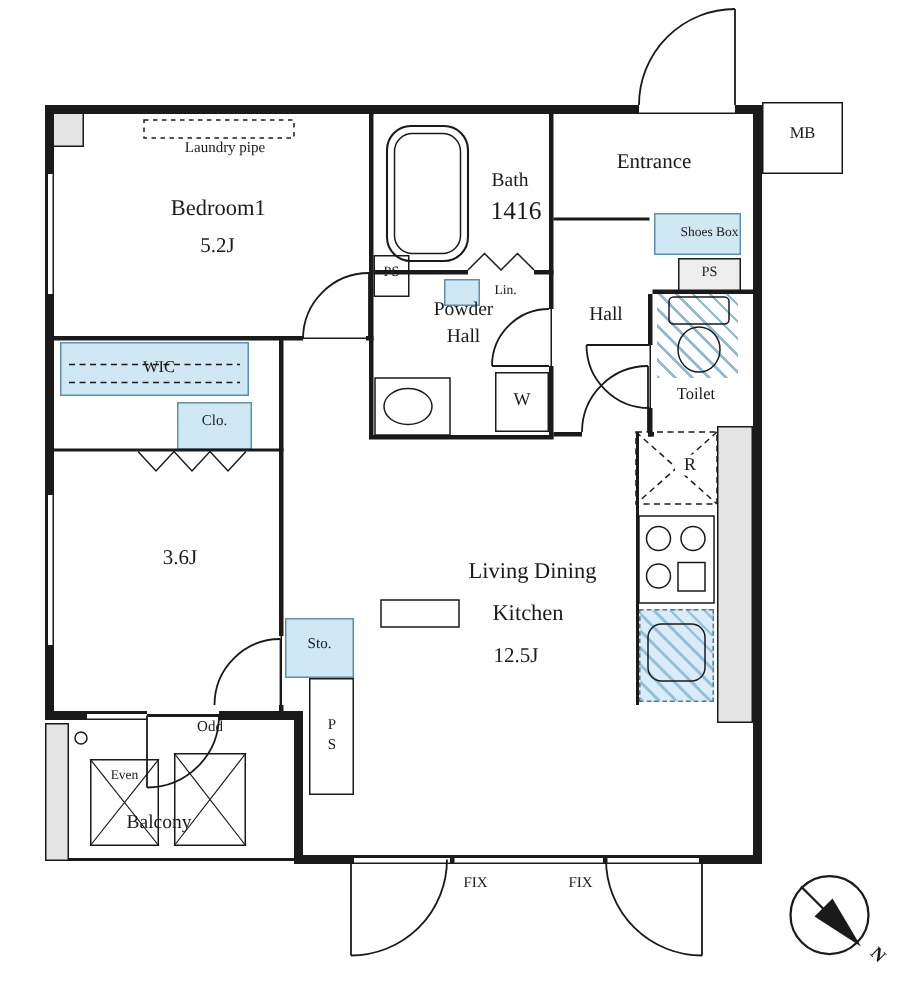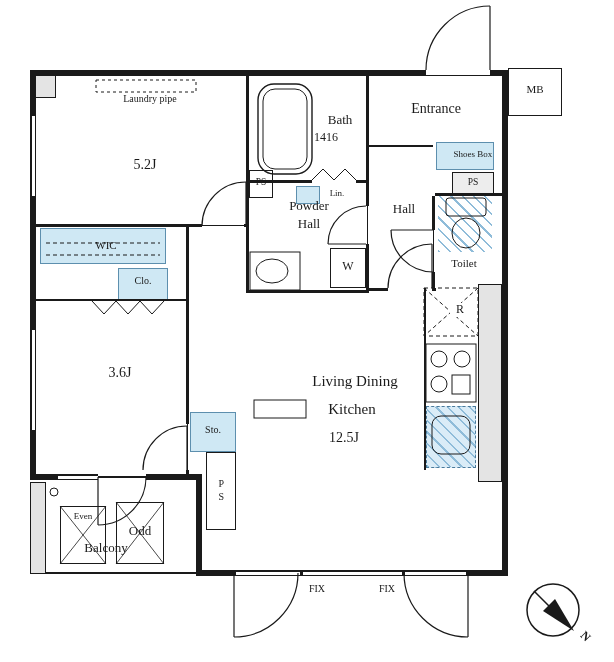--- a/index.html
+++ b/index.html
@@ -141,23 +141,24 @@
       <path d="M 116 502 L 164 564 M 164 502 L 116 564"></path>
     </g>
     <g>
       <circle cx="553" cy="610" r="26" fill="none" stroke="#1a1a1a" stroke-width="1.5"></circle>
       <path d="M 534 591 L 549 606" fill="none" stroke="#1a1a1a" stroke-width="1.5"></path>
       <polygon points="574,631 555,599 543,611" fill="#1a1a1a"></polygon>
     </g>
   </svg>
 
   <div class="lbl" style="left:98px;top:93px;width:104px;font-size:10px">Laundry pipe</div>
+  <div class="lbl" style="left:88px;top:131px;width:115px;font-size:15px">Bedroom1</div>
   <div class="lbl" style="left:115px;top:157px;width:60px;font-size:14px">5.2J</div>
   <div class="lbl" style="left:316px;top:113px;width:48px;font-size:13px">Bath</div>
-  <div class="lbl" style="left:302px;top:131px;width:48px;font-size:12px">1416</div>
+  <div class="lbl" style="left:320px;top:131px;width:48px;font-size:17px">1416</div>
   <div class="lbl" style="left:394px;top:101px;width:84px;font-size:14px">Entrance</div>
   <div class="lbl" style="left:508px;top:83px;width:54px;font-size:11px">MB</div>
   <div class="lbl" style="left:436px;top:149px;width:74px;font-size:9px">Shoes Box</div>
   <div class="lbl" style="left:452px;top:177px;width:42px;font-size:9.5px">PS</div>
   <div class="lbl" style="left:249px;top:177px;width:24px;font-size:9.5px">PS</div>
   <div class="lbl" style="left:322px;top:188px;width:30px;font-size:9px">Lin.</div>
   <div class="lbl" style="left:278px;top:199px;width:62px;font-size:13px">Powder</div>
   <div class="lbl" style="left:278px;top:217px;width:62px;font-size:13px">Hall</div>
   <div class="lbl" style="left:380px;top:202px;width:48px;font-size:13px">Hall</div>
   <div class="lbl" style="left:438px;top:257px;width:52px;font-size:11px">Toilet</div>
@@ -165,18 +166,18 @@
   <div class="lbl" style="left:86px;top:239px;width:40px;font-size:11px">WIC</div>
   <div class="lbl" style="left:126px;top:275px;width:34px;font-size:10px">Clo.</div>
   <div class="lbl" style="left:90px;top:365px;width:60px;font-size:14px">3.6J</div>
   <div class="lbl" style="left:450px;top:303px;width:20px;font-size:12px;background:#fff">R</div>
   <div class="lbl" style="left:288px;top:373px;width:134px;font-size:15px">Living Dining</div>
   <div class="lbl" style="left:310px;top:401px;width:84px;font-size:15px">Kitchen</div>
   <div class="lbl" style="left:308px;top:430px;width:72px;font-size:14px">12.5J</div>
   <div class="lbl" style="left:190px;top:424px;width:46px;font-size:10px">Sto.</div>
   <div class="lbl vert" style="left:206px;top:452px;width:30px;height:78px;font-size:10px">PS</div>
   <div class="lbl" style="left:60px;top:511px;width:46px;font-size:9px">Even</div>
-  <div class="lbl" style="left:116px;top:524px;width:48px;font-size:13px">Odd</div>
+  <div class="lbl" style="left:116px;top:479px;width:48px;font-size:10px">Odd</div>
   <div class="lbl" style="left:64px;top:541px;width:84px;font-size:13px">Balcony</div>
   <div class="lbl" style="left:302px;top:583px;width:30px;font-size:10px">FIX</div>
   <div class="lbl" style="left:372px;top:583px;width:30px;font-size:10px">FIX</div>
   <div class="lbl" style="left:576px;top:630px;width:18px;font-size:12px;font-weight:bold;transform:rotate(45deg)">N</div>
 </div>
 
 </body></html>

